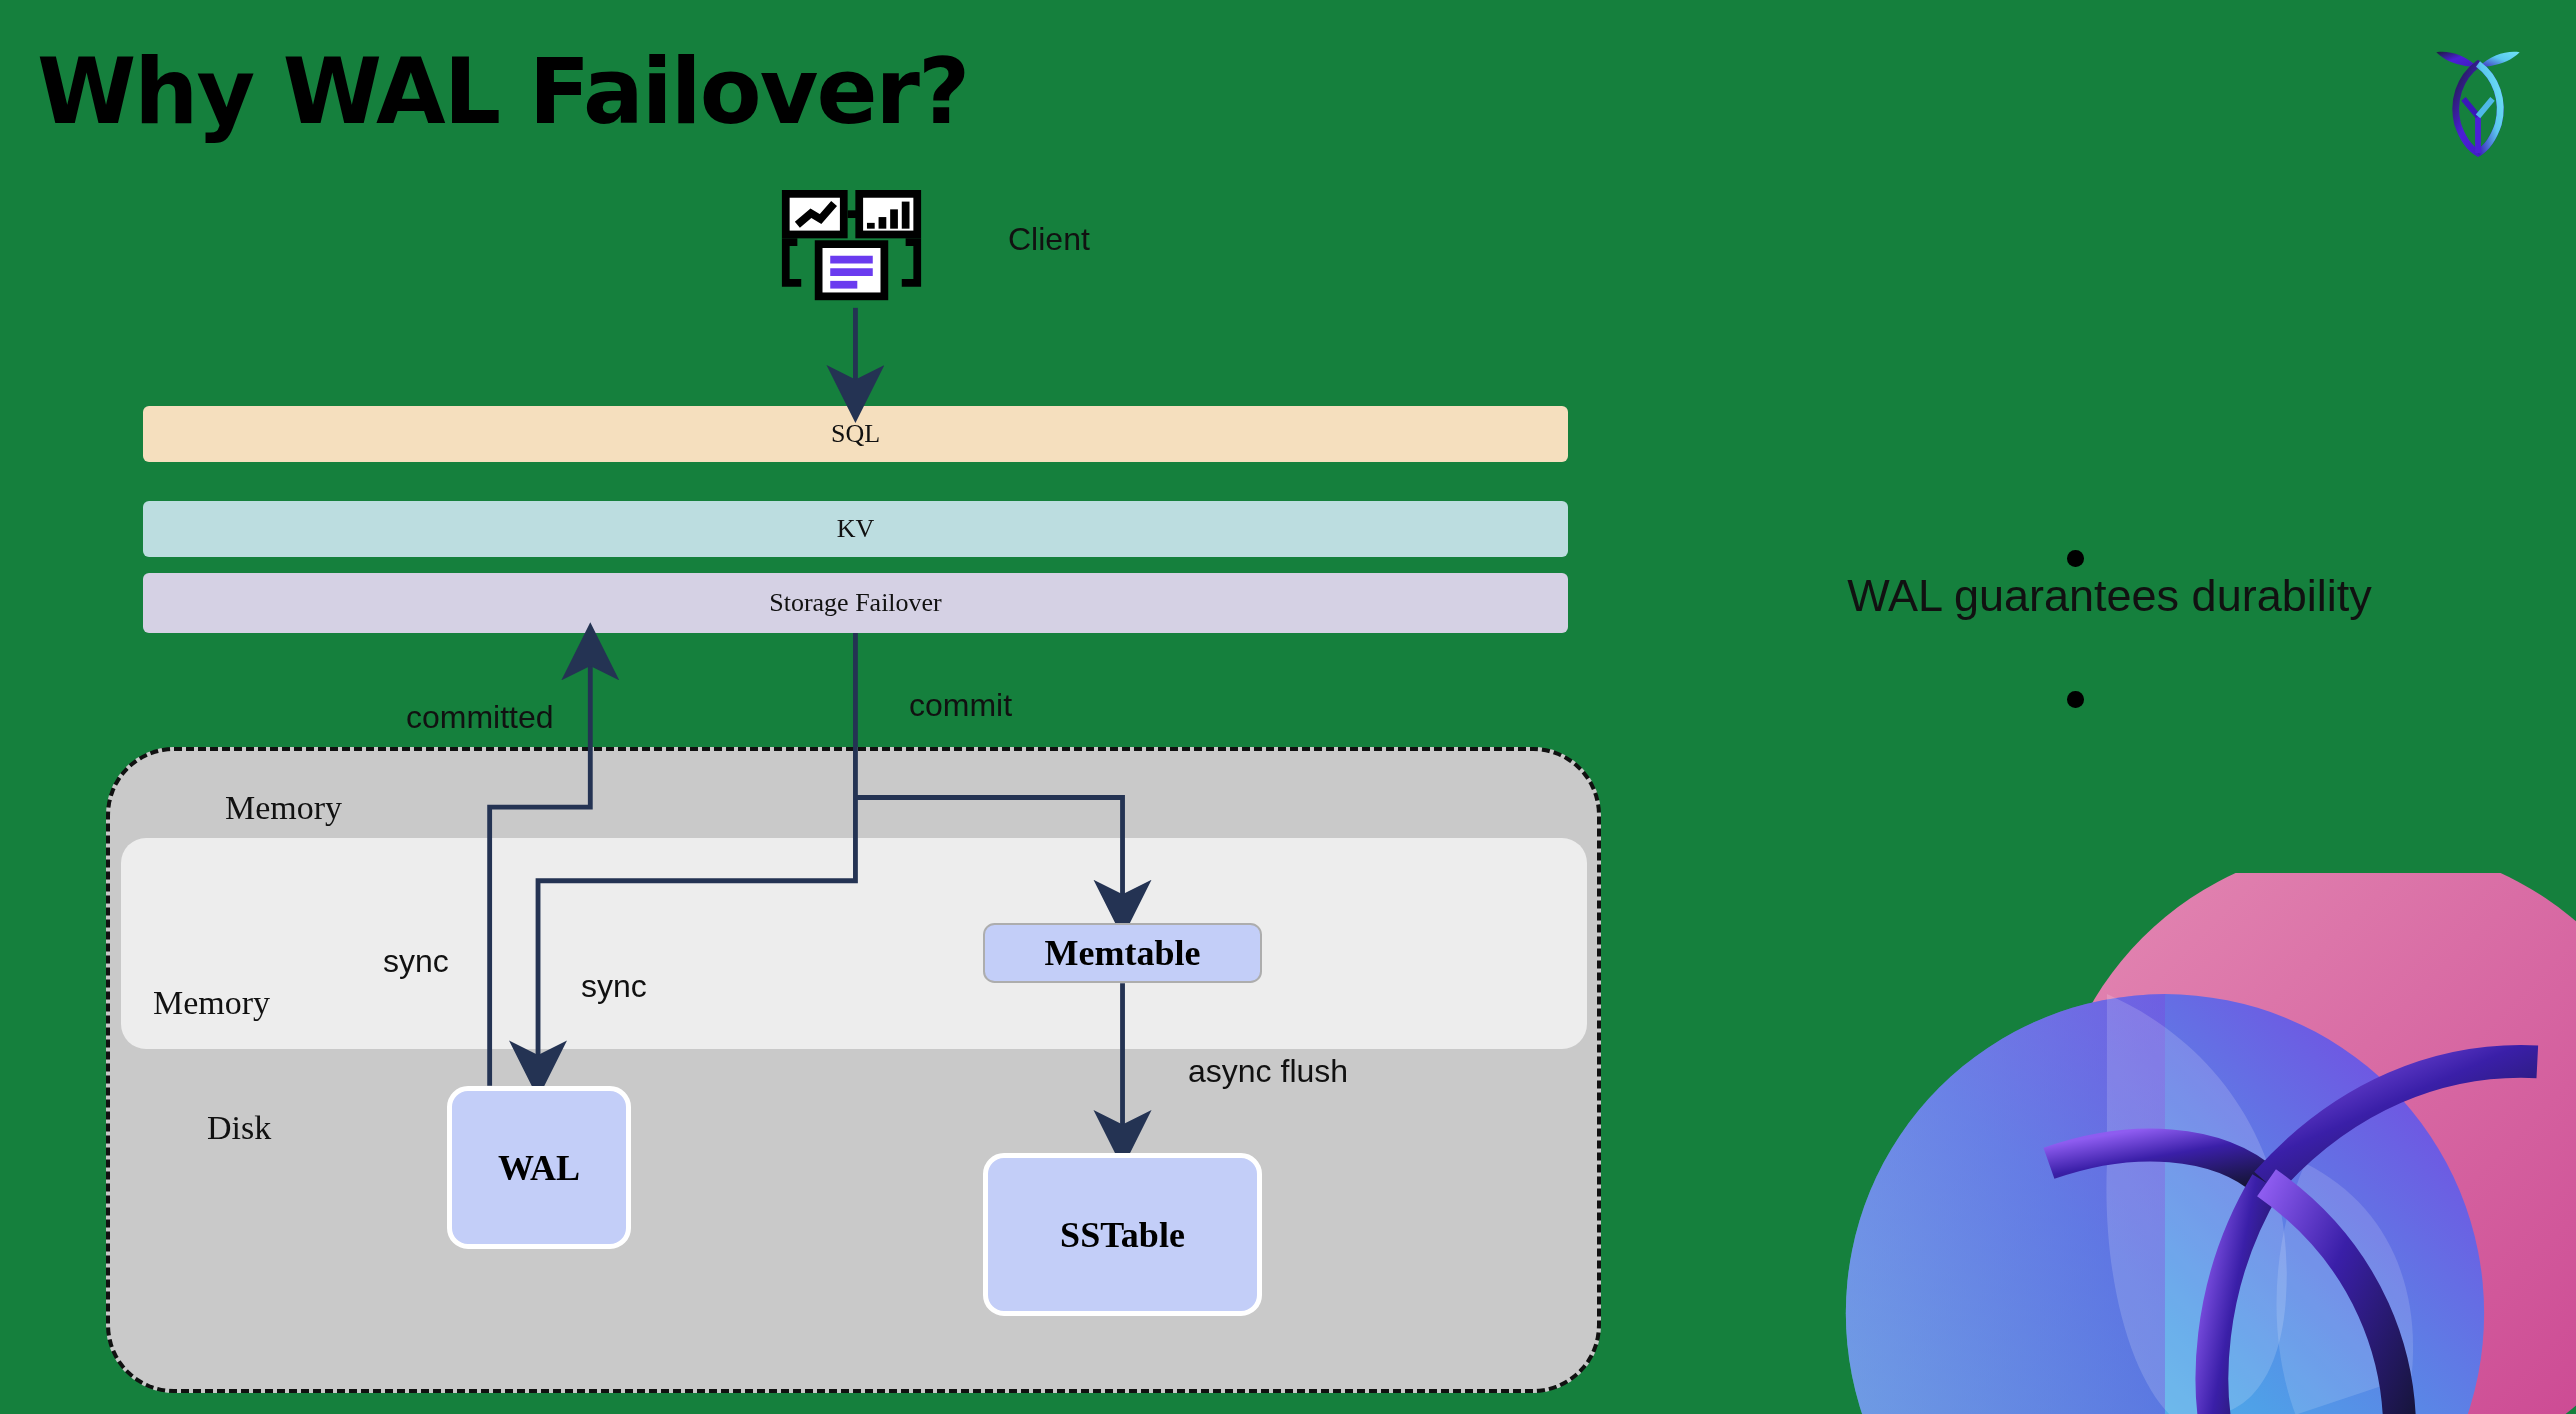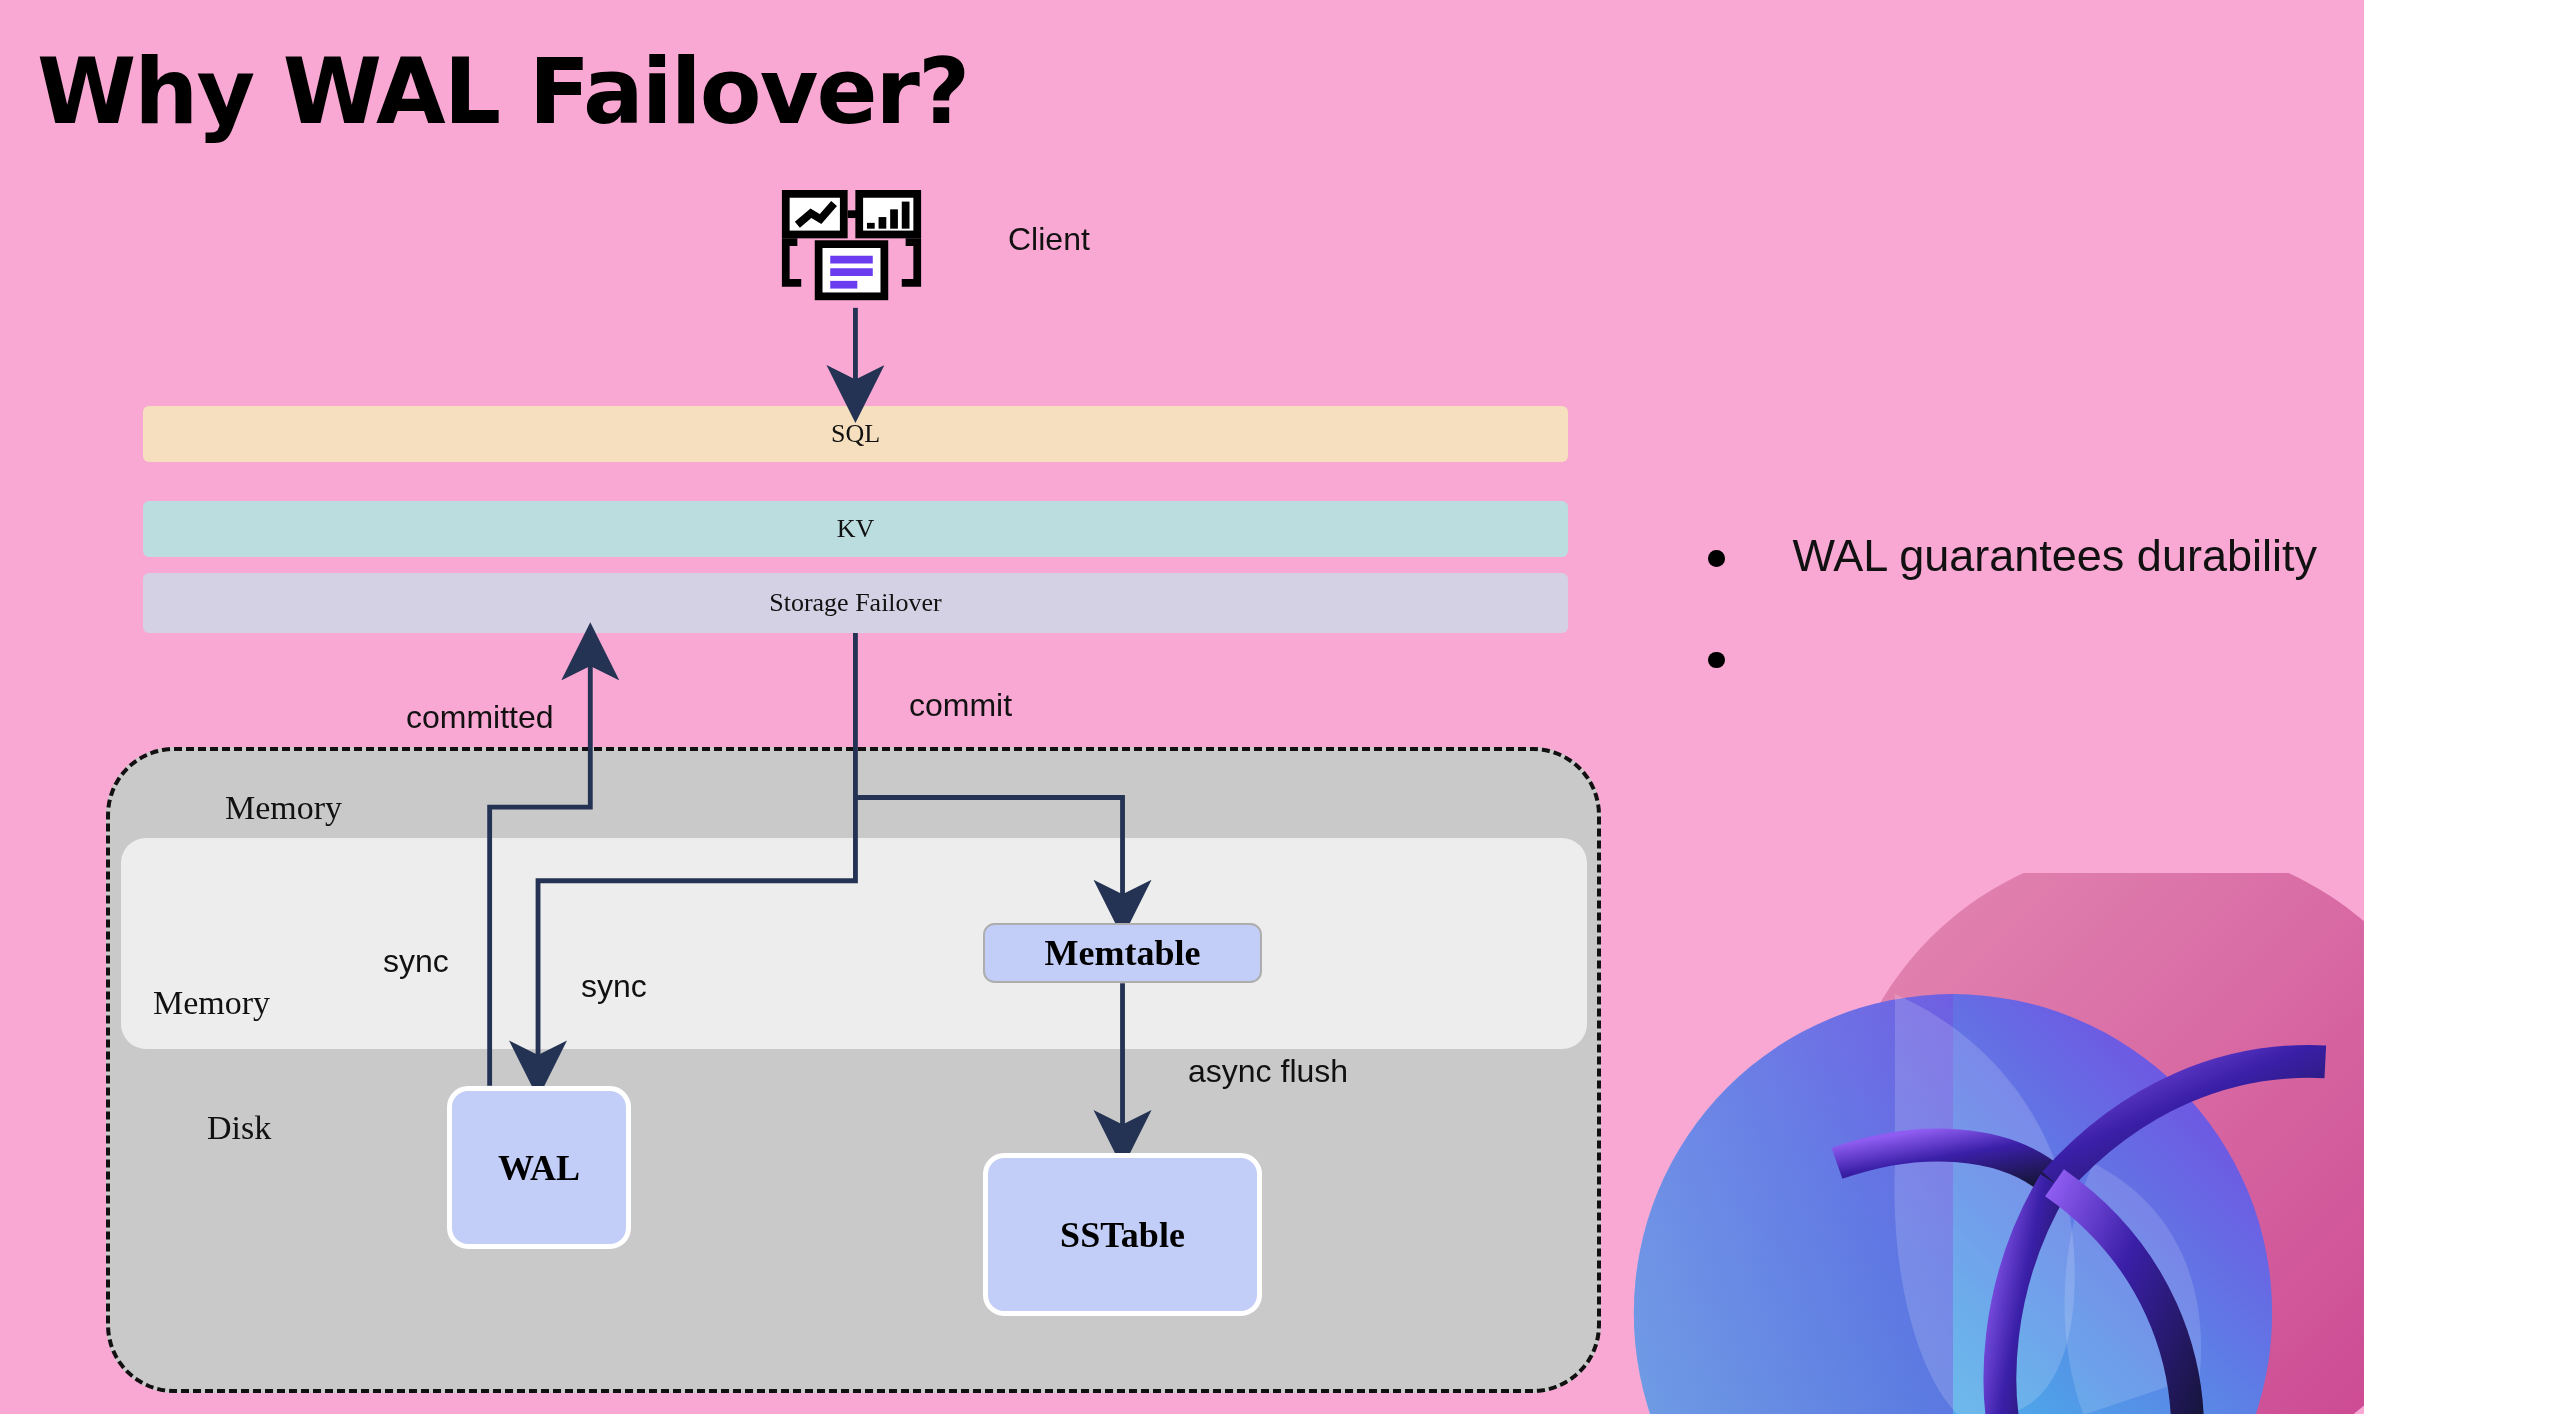--- a/index.html
+++ b/index.html
@@ -2,21 +2,21 @@
 <html><head>
 <meta charset="utf-8">
 <style>
   * { margin:0; padding:0; box-sizing:border-box; }
   html, body {
     width:2576px; height:1415px;
     background:#ffffff;
     font-family:"Liberation Sans", sans-serif;
     overflow:hidden;
   }
-  .slide { position:relative; width:2364px; height:1415px; background:#f9a8d4; overflow:hidden; }
+  .slide { position:relative; width:2576px; height:1415px; background:#15803d; overflow:hidden; }
 
   
   .title {
     position:absolute; left:37px; top:39px;
     font-family:"DejaVu Sans", sans-serif;
     font-weight:bold;
     font-size:90px;
     letter-spacing:-1.9px;
     color:#000;
     white-space:nowrap;
@@ -103,21 +103,21 @@
   .lbl-commit     { left:909px;  top:687px; }
   .lbl-sync-left  { left:383px;  top:943px; }
   .lbl-sync-right { left:581px;  top:968px; }
   .lbl-async      { left:1188px; top:1053px; }
 
   
   .wires { position:absolute; left:0; top:0; width:2576px; height:1415px; pointer-events:none; }
 
   
   .bullets { position:absolute; left:1708px; top:527px; width:803px; }
-  .bullet-row { display:flex; align-items:flex-start; margin-bottom:43px; }
+  .bullet-row { display:flex; align-items:center; margin-bottom:43px;flex-direction:column; }
   .bullet-dot {
     flex:0 0 auto; width:16.5px; height:16.5px; border-radius:50%;
     background:#000; margin-top:23px; margin-right:68px;
   }
   .bullet-text {
     font-family:"Liberation Sans", sans-serif;
     font-size:45px; line-height:1.30; color:#111;
   }
 </style>
 </head>

